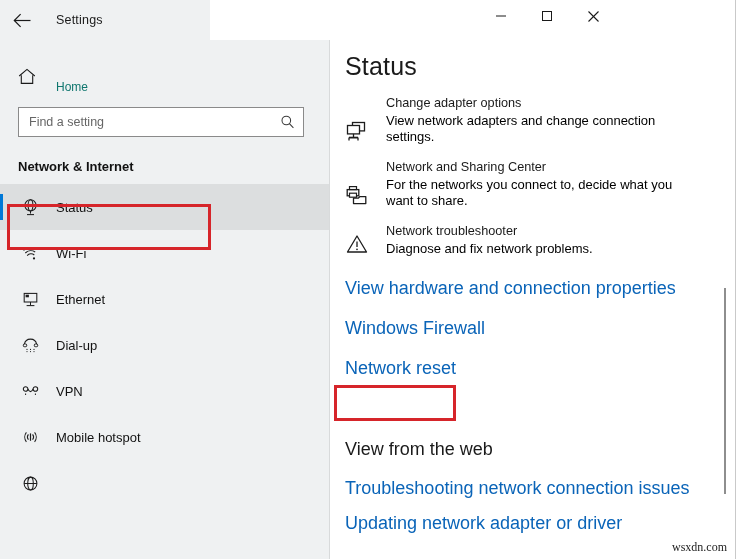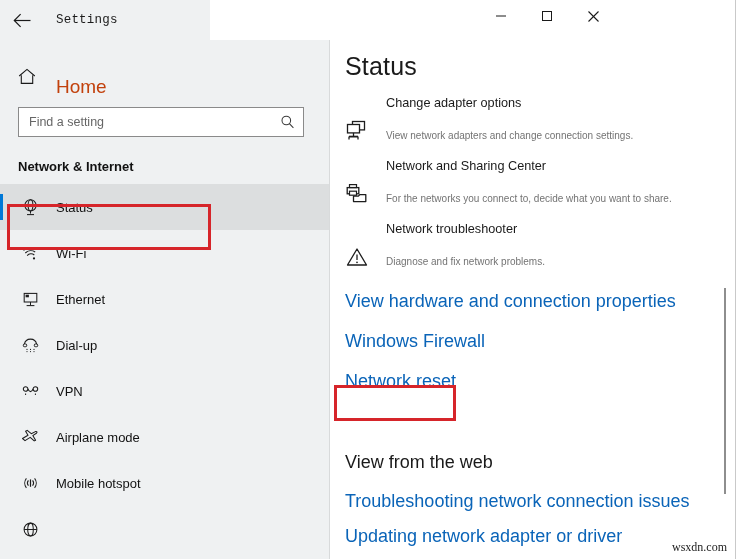--- a/index.html
+++ b/index.html
@@ -17,21 +17,20 @@
     overflow: hidden;
     border-right: 1px solid #c9c9c9;
   }
 
   
   .titlebar {
     position: absolute; top: 0; left: 0;
     width: 616px; height: 40px;
     background: #eeeeee;
     z-index: 20;
-    font-family: Liberation Mono, monospace;
   }
   .titlebar-left {
     position: absolute; left: 0; top: 0;
     width: 330px; height: 40px;
     background: #eff1f2;
     display: flex; align-items: center;
   }
   .back-btn {
     width: 44px; height: 40px;
     display: flex; align-items: center; justify-content: center;
@@ -66,21 +65,21 @@
   }
   .home-row {
     display: flex; align-items: center;
     height: 34px;
     margin-top: 19px;
     padding-left: 18px;
     cursor: default;
   }
   .home-icon { width: 26px; display: flex; align-items: center; }
   .home-label {
-    font-size: 19px; color: #c2410c; margin-left: 12px; margin-top: 22px;
+    font-size: 12px; color: #0f766e; margin-left: 12px; margin-top: 22px;
   }
 
   .search-wrap {
     margin: 14px 0 0 18px;
     width: 286px; height: 30px;
     background: #ffffff;
     border: 1px solid #8a8a8a;
     display: flex; align-items: center;
     position: relative;
   }
@@ -163,22 +162,22 @@
   .entry-icon {
     width: 32px; min-width: 32px;
     padding-top: 3px;
     display: flex; justify-content: flex-start;
   }
   .entry-text { margin-left: 9px; }
   .entry-title {
     font-size: 12.7px; color: #1a1a1a; line-height: 17px;
   }
   .entry-desc {
-    font-size: 10px; color: #737373; line-height: 16px;
-    margin-top: 16px;
+    font-size: 13px; color: #000000; line-height: 16px;
+    margin-top: 1px;
     max-width: 312px;
   }
 
   .link {
     display: block;
     font-size: 18px;
     color: #0a64b8;
     text-decoration: none;
     margin-left: 15px;
     cursor: default;
@@ -370,28 +369,20 @@
             <circle cx="4.6" cy="7" r="2.3" fill="none" stroke="#1d1d1d" stroke-width="1.05"></circle>
             <circle cx="14.4" cy="7" r="2.3" fill="none" stroke="#1d1d1d" stroke-width="1.05"></circle>
             <path d="M6.9 7 C8.5 10.5 10.5 10.5 12.1 7" fill="none" stroke="#1d1d1d" stroke-width="1.05"></path>
             <line x1="4.6" y1="11.5" x2="4.6" y2="13" stroke="#1d1d1d" stroke-width="1"></line>
             <line x1="14.4" y1="11.5" x2="14.4" y2="13" stroke="#1d1d1d" stroke-width="1"></line>
           </svg>
         </span>
         <span class="nav-label">VPN</span>
       </div>
 
-      <div class="nav-item">
-        <span class="nav-icon">
-          <svg width="20" height="20" viewBox="0 0 20 20">
-            <path d="M2.5 11.5 L8 8.2 L5.6 4.2 L7.2 3.4 L11.3 6.7 L15.4 4.6 C16.8 4 17.6 5.4 16.4 6.2 L12.8 8.6 L15.6 13.2 L14.2 13.9 L10.2 10.4 L5 13.6 Z" fill="none" stroke="#1d1d1d" stroke-width="1.05" stroke-linejoin="round"></path>
-          </svg>
-        </span>
-        <span class="nav-label">Airplane mode</span>
-      </div>
 
       <div class="nav-item">
         <span class="nav-icon">
           <svg width="19" height="19" viewBox="0 0 19 19">
             <path d="M5.4 4.4 A7.5 7.5 0 0 0 5.4 13.8" fill="none" stroke="#1d1d1d" stroke-width="1.05"></path>
             <path d="M13.6 4.4 A7.5 7.5 0 0 1 13.6 13.8" fill="none" stroke="#1d1d1d" stroke-width="1.05"></path>
             <path d="M7.4 6.4 A4.4 4.4 0 0 0 7.4 11.8" fill="none" stroke="#1d1d1d" stroke-width="1.05"></path>
             <path d="M11.6 6.4 A4.4 4.4 0 0 1 11.6 11.8" fill="none" stroke="#1d1d1d" stroke-width="1.05"></path>
             <line x1="9.5" y1="5.4" x2="9.5" y2="12.8" stroke="#1d1d1d" stroke-width="1.2"></line>
           </svg>

